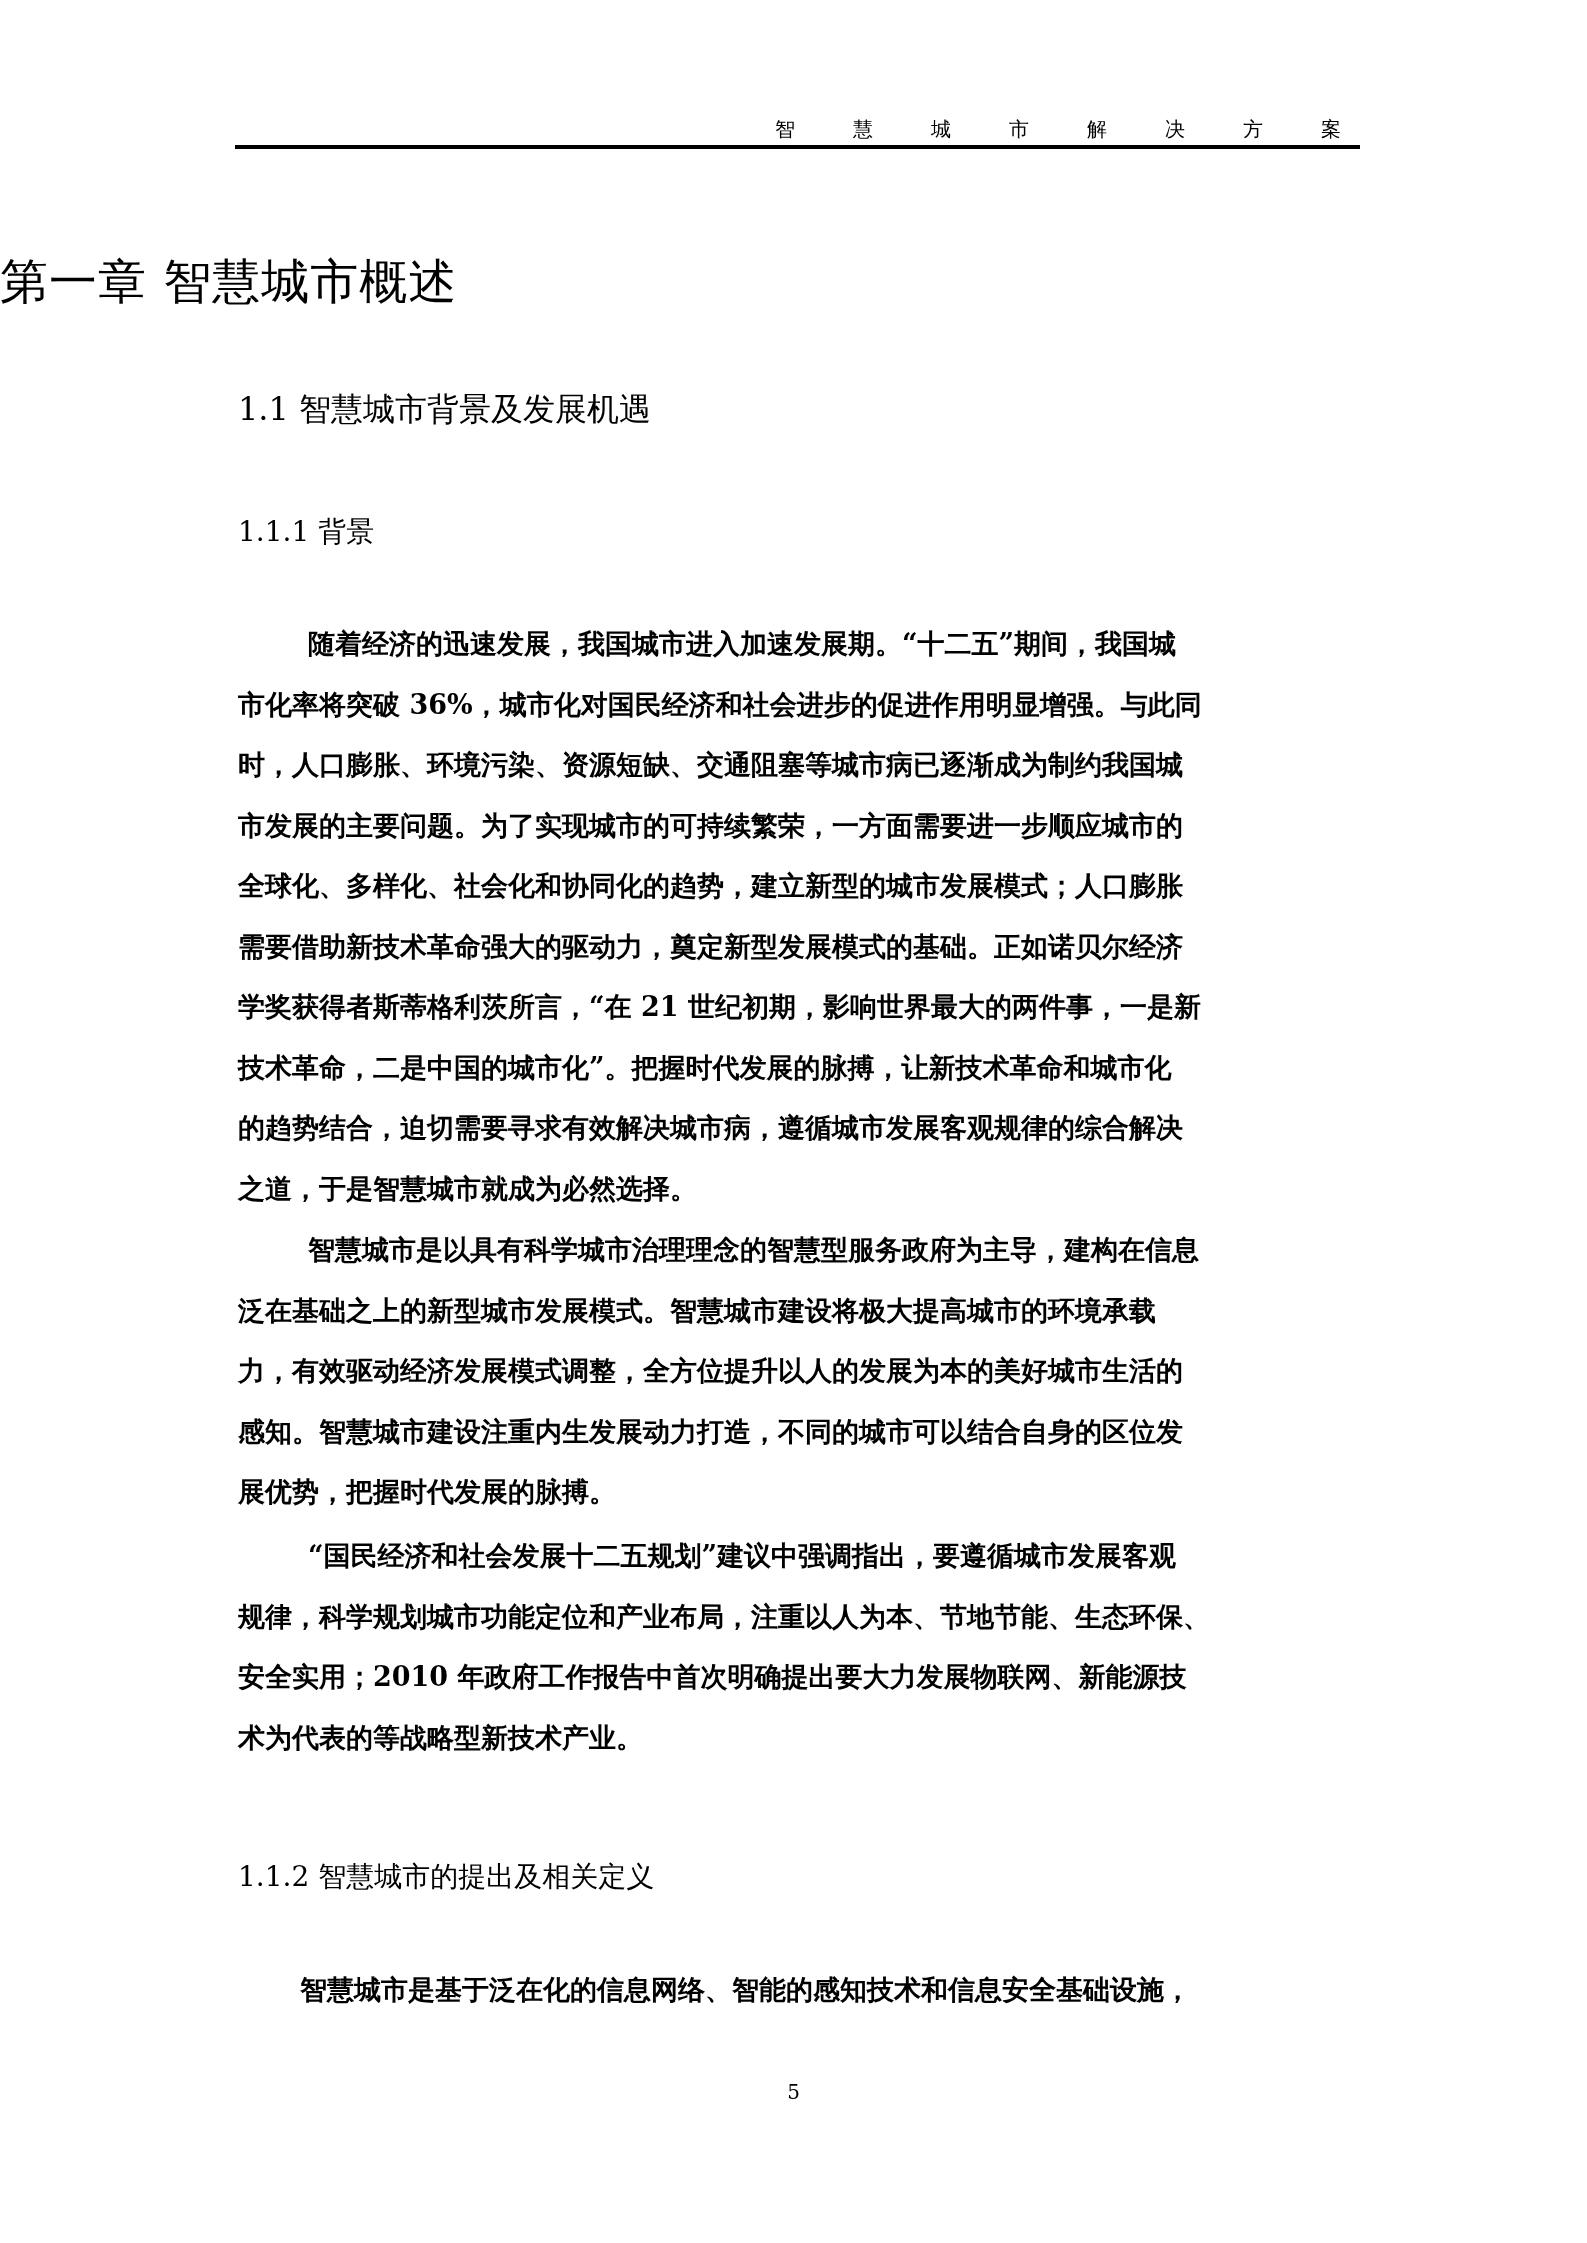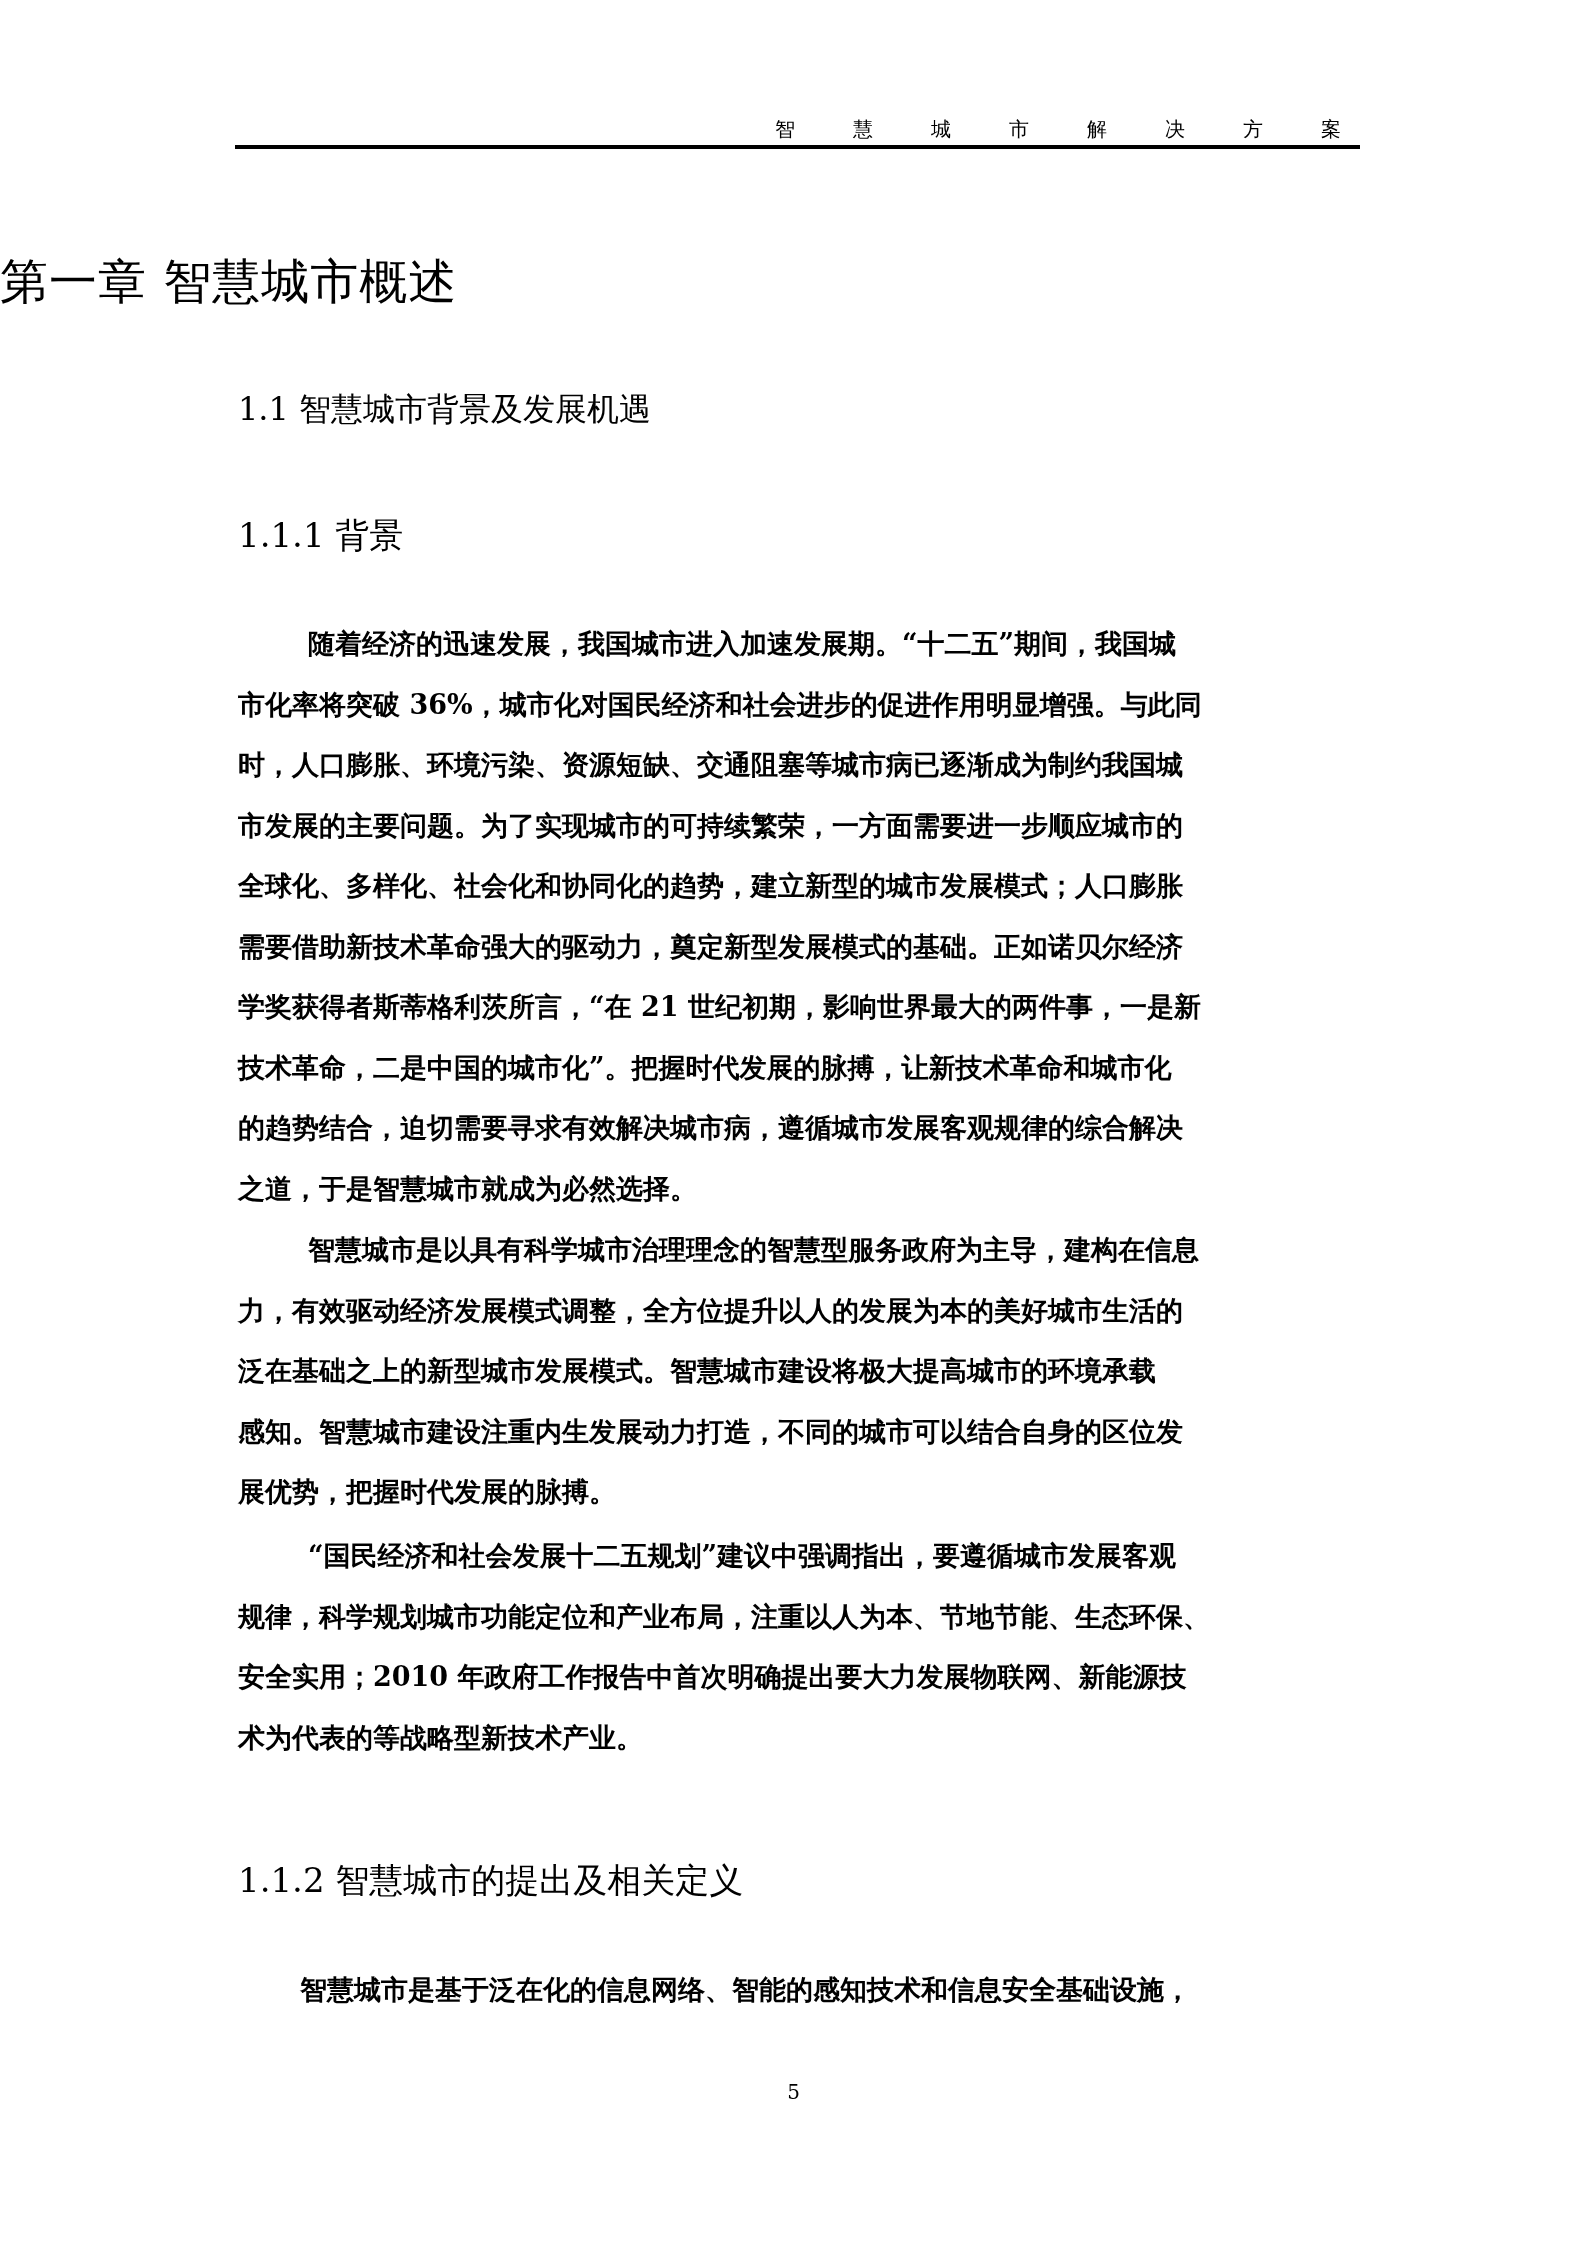--- a/index.html
+++ b/index.html
@@ -4,21 +4,21 @@
 <style>
   html, body { margin: 0; padding: 0; background: #ffffff; }
   body { width: 1587px; height: 2243px; position: relative; overflow: hidden;
          font-family: "DejaVu Serif", "Liberation Serif", serif; color: #000; }
   .header { position: absolute; left: 235px; top: 112px; width: 1125px; height: 40px; }
   .header-title { position: absolute; right: 0; top: 4px; display: flex; gap: 0; font-size: 20px; }
   .header-title span { display: inline-block; width: 58px; text-align: center; margin-left: 0; }
   .header-rule { position: absolute; left: 235px; top: 145px; width: 1125px; height: 4px; background: #000; }
   .chapter-title { position: absolute; left: 0; width: 1587px; top: 250px; font-size: 48px; letter-spacing: 1px; }
   .h2 { position: absolute; left: 238px; top: 388px; font-size: 32px; }
-  .h3 { position: absolute; left: 238px; font-size: 34px; }
+  .h3 { position: absolute; left: 238px; font-size: 28px; }
   .para { position: absolute; left: 238px; width: 1000px; font-size: 27px; line-height: 60.5px; font-weight: bold; }
   .para .line { display: block; white-space: nowrap; }
   .para .line.indent { padding-left: 70px; }
   .page-number { position: absolute; left: 0; width: 1587px; top: 2080px; text-align: center; font-size: 20px; }
 </style>
 </head>
 <body>
 
 <div class="header">
   <div class="header-title">
@@ -48,22 +48,22 @@
   <span class="line">全球化、多样化、社会化和协同化的趋势，建立新型的城市发展模式；人口膨胀</span>
   <span class="line">需要借助新技术革命强大的驱动力，奠定新型发展模式的基础。正如诺贝尔经济</span>
   <span class="line">学奖获得者斯蒂格利茨所言，“在  21  世纪初期，影响世界最大的两件事，一是新</span>
   <span class="line">技术革命，二是中国的城市化”。把握时代发展的脉搏，让新技术革命和城市化</span>
   <span class="line">的趋势结合，迫切需要寻求有效解决城市病，遵循城市发展客观规律的综合解决</span>
   <span class="line">之道，于是智慧城市就成为必然选择。</span>
 </div>
 
 <div class="para" style="top:1220px">
   <span class="line indent">智慧城市是以具有科学城市治理理念的智慧型服务政府为主导，建构在信息</span>
+  <span class="line">泛在基础之上的新型城市发展模式。智慧城市建设将极大提高城市的环境承载</span>
   <span class="line">力，有效驱动经济发展模式调整，全方位提升以人的发展为本的美好城市生活的</span>
-  <span class="line">泛在基础之上的新型城市发展模式。智慧城市建设将极大提高城市的环境承载</span>
   <span class="line">感知。智慧城市建设注重内生发展动力打造，不同的城市可以结合自身的区位发</span>
   <span class="line">展优势，把握时代发展的脉搏。</span>
 </div>
 
 <div class="para" style="top:1526px">
   <span class="line indent">“国民经济和社会发展十二五规划”建议中强调指出，要遵循城市发展客观</span>
   <span class="line">规律，科学规划城市功能定位和产业布局，注重以人为本、节地节能、生态环保、</span>
   <span class="line">安全实用；2010  年政府工作报告中首次明确提出要大力发展物联网、新能源技</span>
   <span class="line">术为代表的等战略型新技术产业。</span>
 </div>

